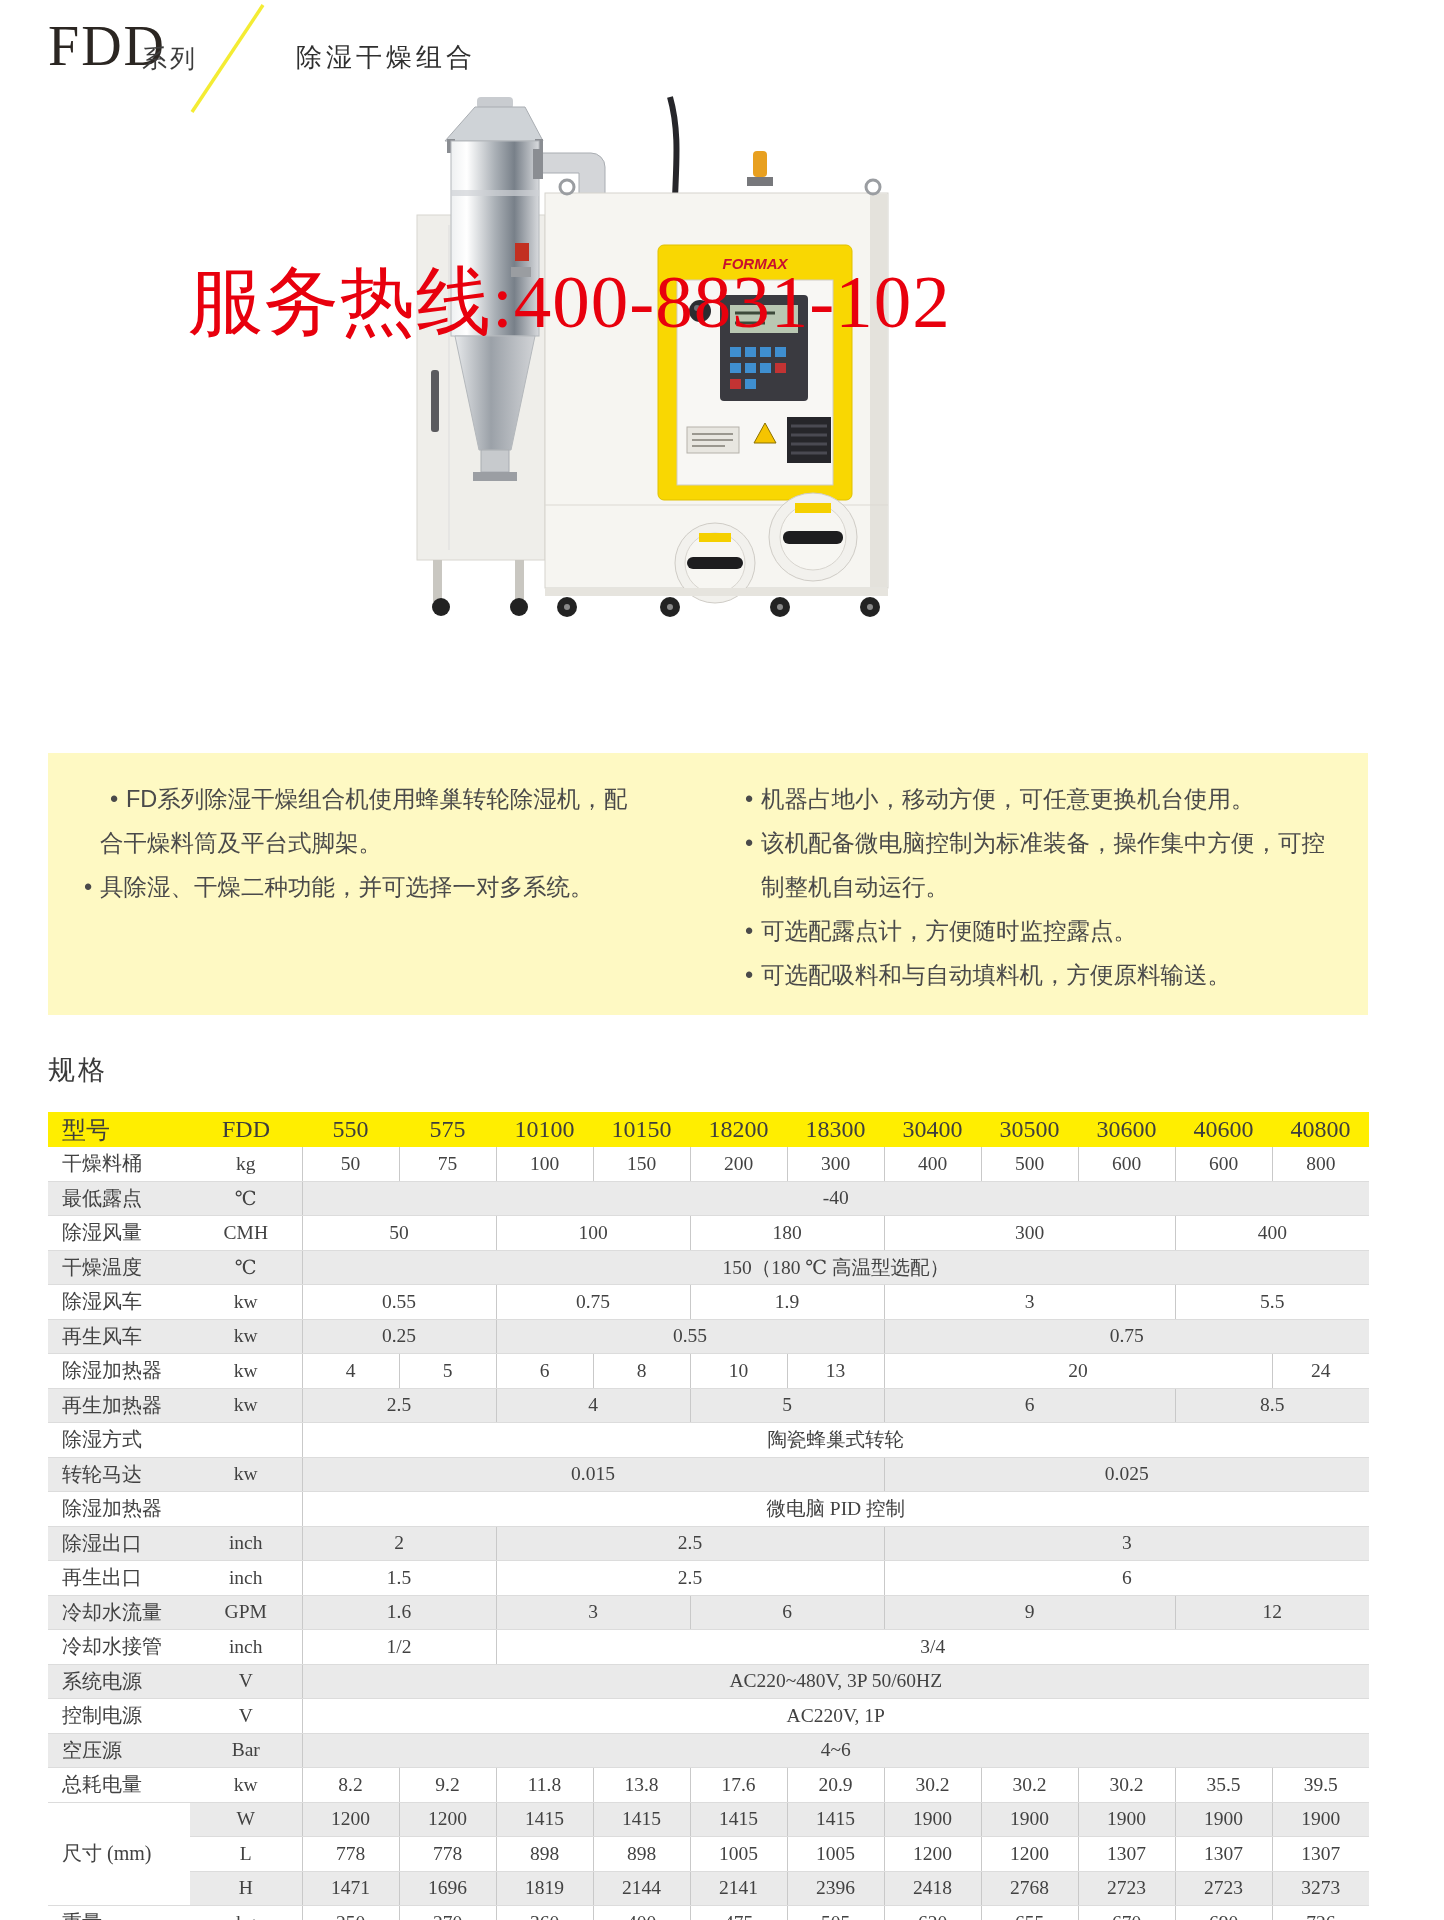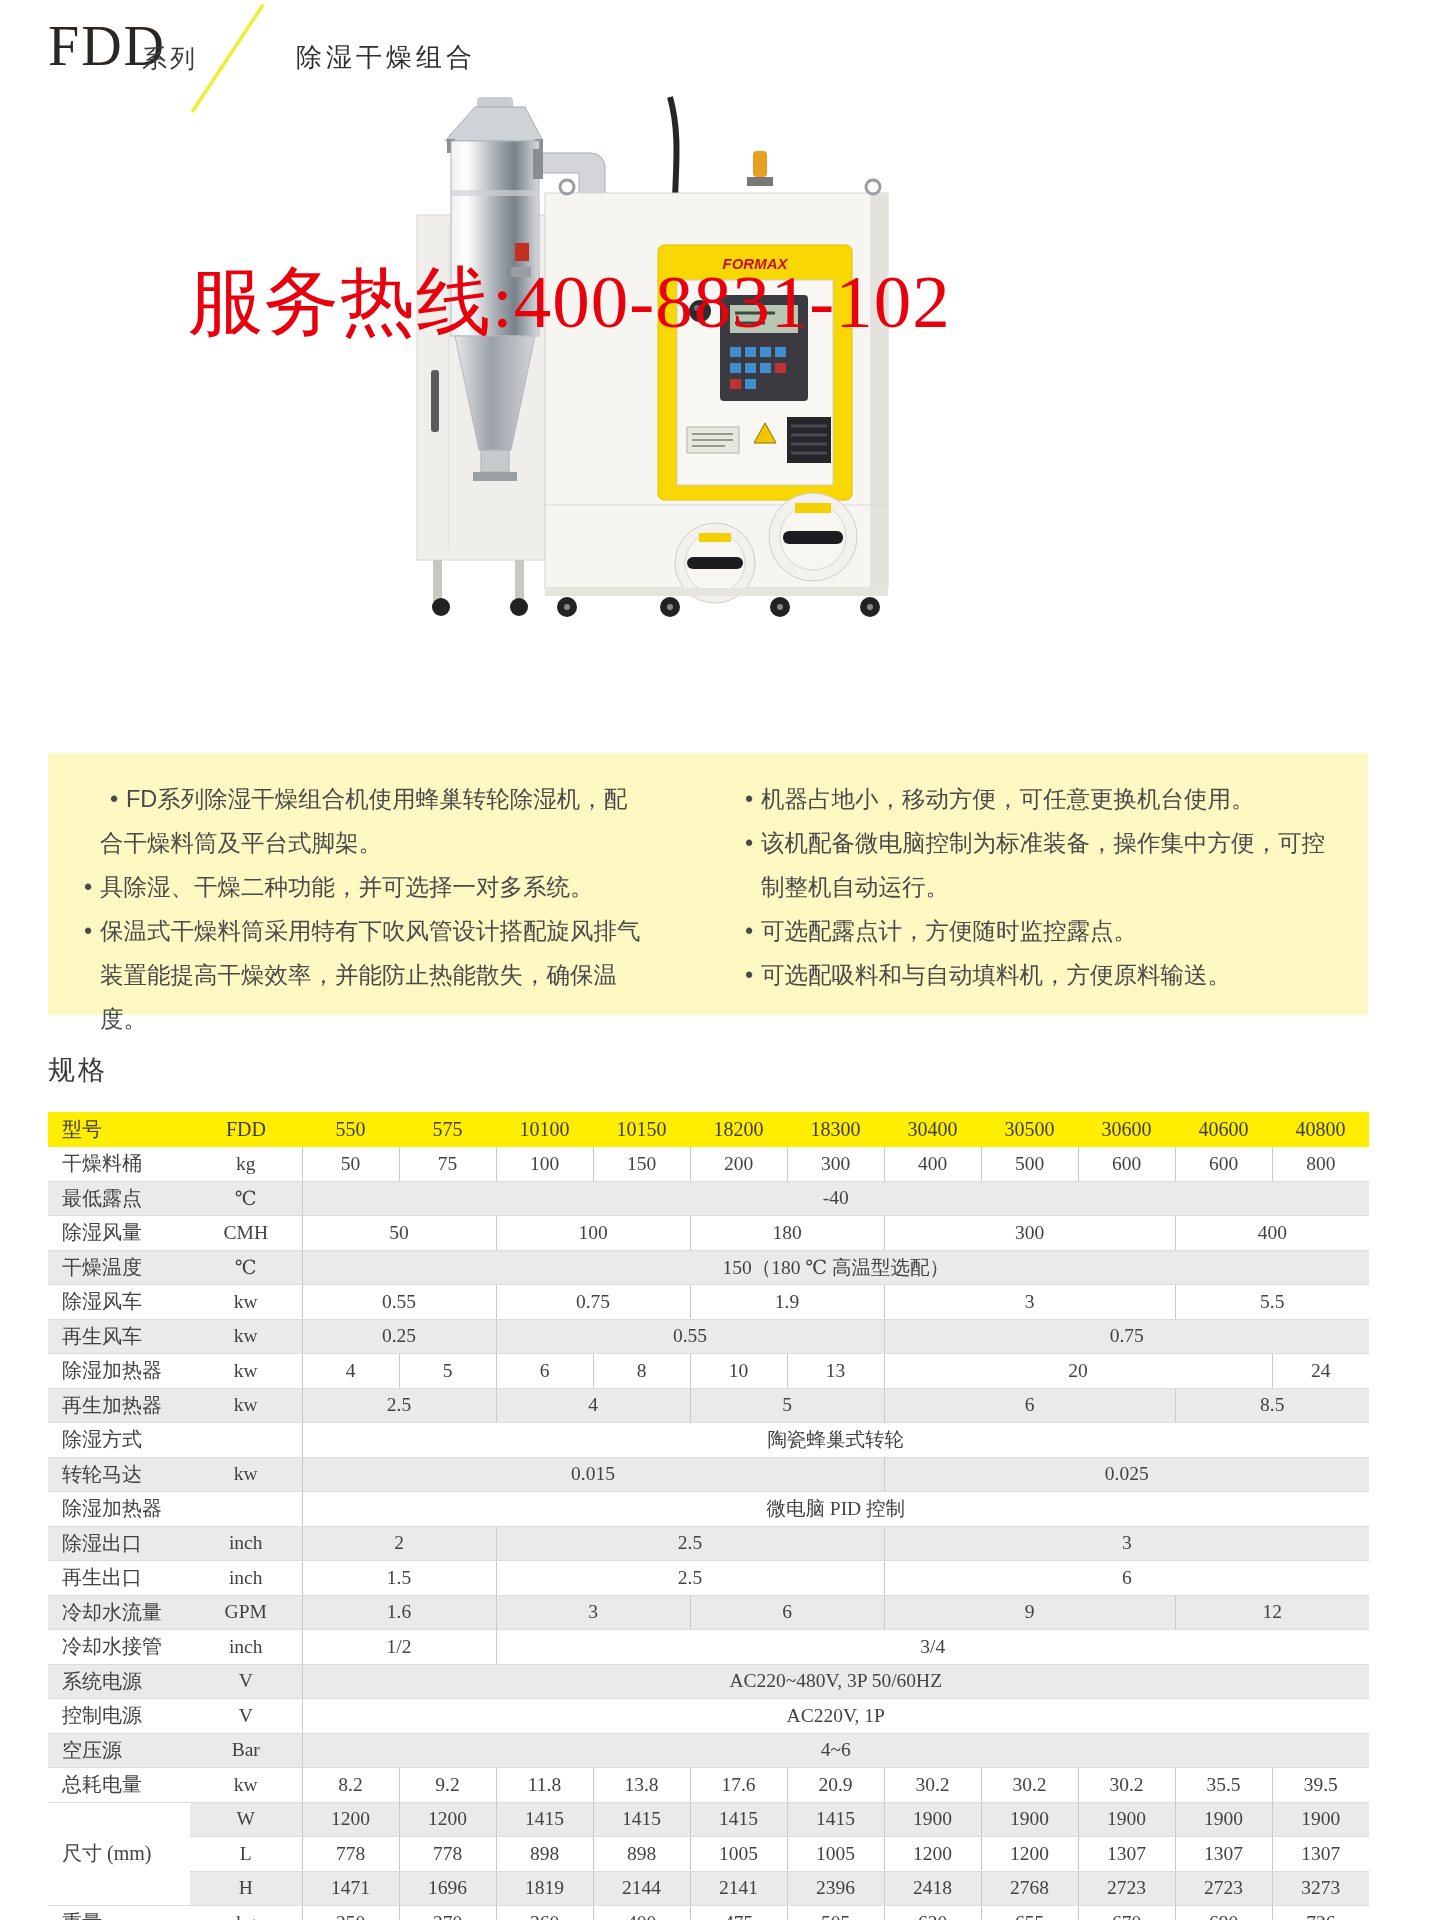--- a/index.html
+++ b/index.html
@@ -53,21 +53,21 @@
     position:absolute;left:48px;top:1112px;width:1321px;
     border-collapse:collapse;table-layout:fixed;
     font-family:"Liberation Serif","DejaVu Serif",serif;
     color:#424242;
   }
   .spec-table td{height:31.5px;font-size:19.5px;border-bottom:1px solid #dcdcdc;
     overflow:hidden;white-space:nowrap;}
   .spec-table td.lab{text-align:left;padding-left:14px;font-size:20px;}
   .spec-table td.unit{text-align:center;}
   .spec-table td.val{text-align:center;border-left:1px solid #c9c9c9;}
-  .spec-table tr.head td{background:#ffee00;border:none;font-size:20px;color:#3d3d3d;height:33px;}
+  .spec-table tr.head td{background:#ffee00;border:none;font-size:24px;color:#3d3d3d;height:33px;}
   .spec-table tr.head td.val{border-left:none;}
   .spec-table tr.g td{background:#eaeaea;}
   .spec-table tr.g td.lab-span{background:transparent;}
 </style>
 </head>
 <body>
 
 <div class="hdr-code">FDD</div>
 <div class="hdr-series">系列</div>
 <svg class="hdr-slash" viewBox="0 0 100 118">
@@ -185,21 +185,20 @@
   </g>
 </svg>
 </div>
 
 <div class="watermark">服务热线:400-8831-102</div>
 
 <div class="feature-box">
   <ul class="feat-col left" id="feat-left">
       <li class="lead">FD系列除湿干燥组合机使用蜂巢转轮除湿机，配合干燥料筒及平台式脚架。</li>
       <li>具除湿、干燥二种功能，并可选择一对多系统。</li>
-      <li>保温式干燥料筒采用特有下吹风管设计搭配旋风排气装置能提高干燥效率，并能防止热能散失，确保温度。</li>
     </ul>
   <ul class="feat-col right" id="feat-right">
       <li>机器占地小，移动方便，可任意更换机台使用。</li>
       <li>该机配备微电脑控制为标准装备，操作集中方便，可控制整机自动运行。</li>
       <li>可选配露点计，方便随时监控露点。</li>
       <li>可选配吸料和与自动填料机，方便原料输送。</li>
     </ul>
 </div>
 
 <div class="spec-heading">规格</div>

